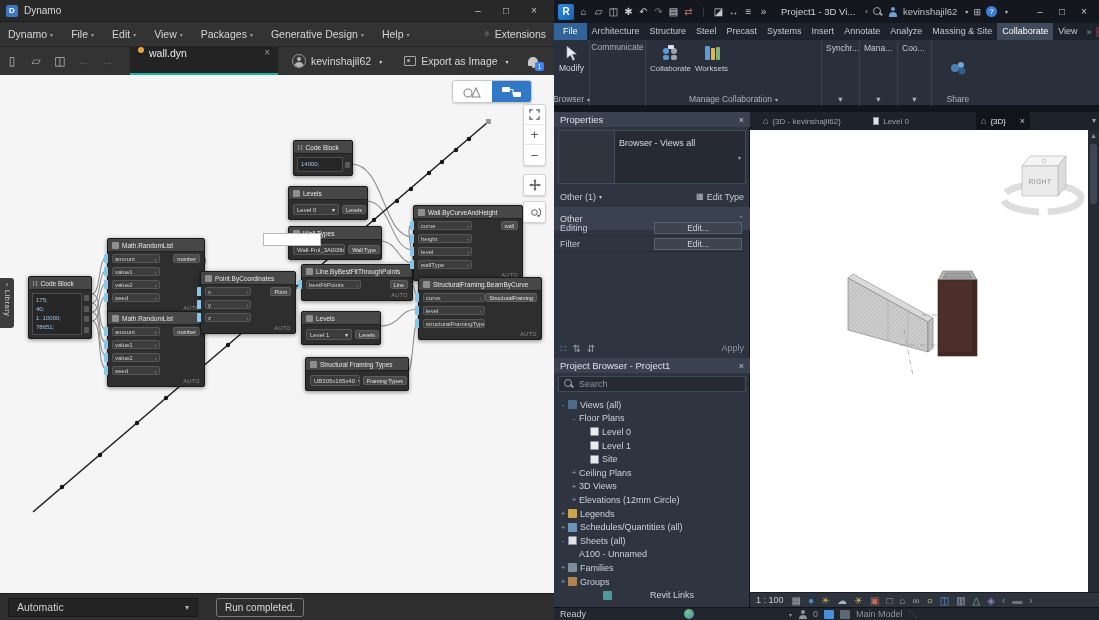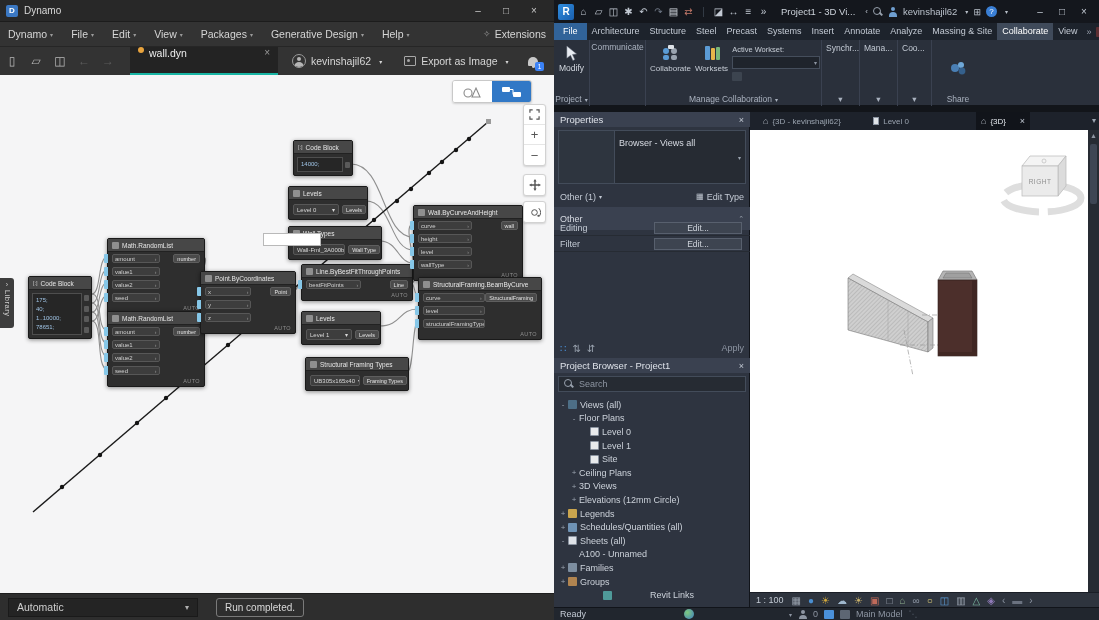--- a/index.html
+++ b/index.html
@@ -663,21 +663,21 @@
       <div class="rv-panel" style="width:36px">
         <div class="rv-panel-body">
           <div class="rv-bigbtn">
             <svg width="13" height="17" viewBox="0 0 14 18">
                 <path d="M2 1 L2 14 L6 11 L8.5 16.5 L10.5 15.5 L8 10 L12.5 9.5 Z" fill="#e8ecf2" stroke="#6b7280" stroke-width="0.5"></path>
               </svg>
             <span>Modify</span>
           </div>
         </div>
         <div class="rv-panel-label">
-          <span>Project</span>
+          <span>Browser</span>
             <span class="caret">▾</span>
         </div>
       </div>
       <div class="rv-panel" style="width:56px">
         <div class="rv-panel-label">
           <span>Communicate</span>
         </div>
       </div>
       <div class="rv-panel" style="width:176px">
         <div class="rv-panel-body" style="justify-content:flex-start;padding-left:4px">
@@ -691,27 +691,20 @@
               </svg>
             <span>Collaborate</span>
           </div>
           <div class="rv-item">
             <svg width="18" height="17" viewBox="0 0 18 17">
                 <rect x="2" y="1" width="5" height="14" rx="1" fill="#5b9bd5"></rect>
                 <rect x="8" y="3" width="4" height="12" rx="1" fill="#e8b54a"></rect>
                 <rect x="13" y="2" width="4" height="13" rx="1" fill="#7ab87a"></rect>
               </svg>
             <span>Worksets</span>
-          </div>
-          <div class="rv-wsgroup">
-            <span>Active Workset:</span>
-            <span class="rv-wscombo">
-                <span class="caret">▾</span>
-              </span>
-            <span class="rv-wstoggle"></span>
           </div>
         </div>
         <div class="rv-panel-label">
           <span>Manage Collaboration</span>
             <span class="caret">▾</span>
         </div>
       </div>
       <div class="rv-panel rv-collapsed" style="width:38px">
         <span class="top">Synchr...</span>
         <div style="flex:1"></div>

